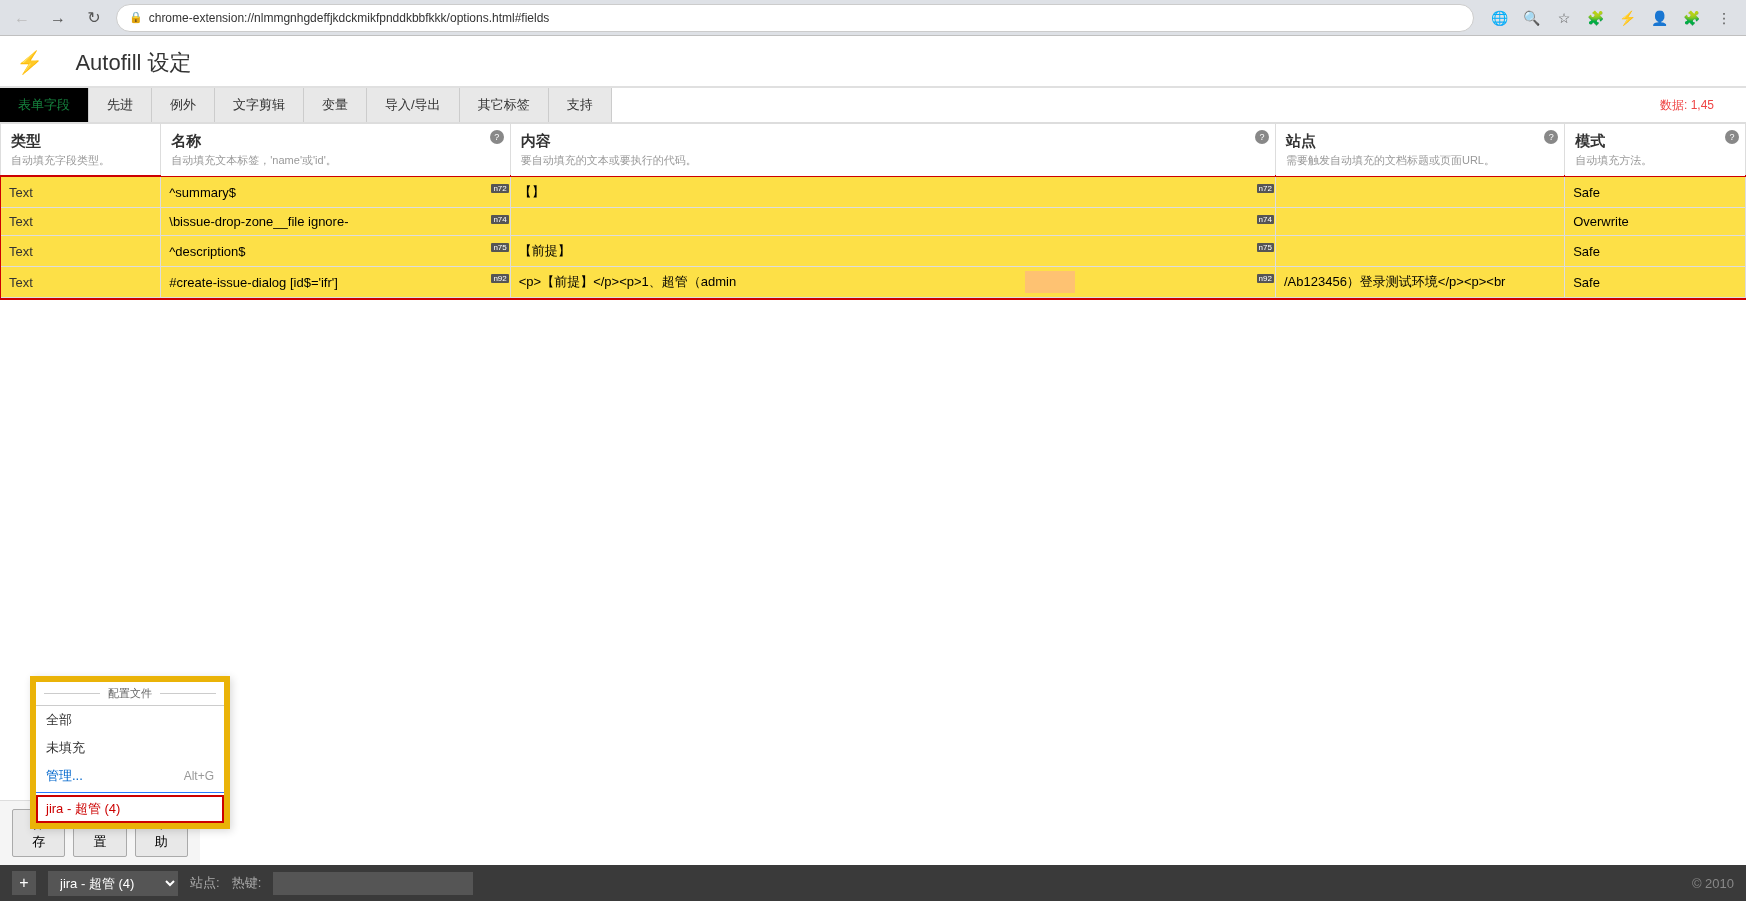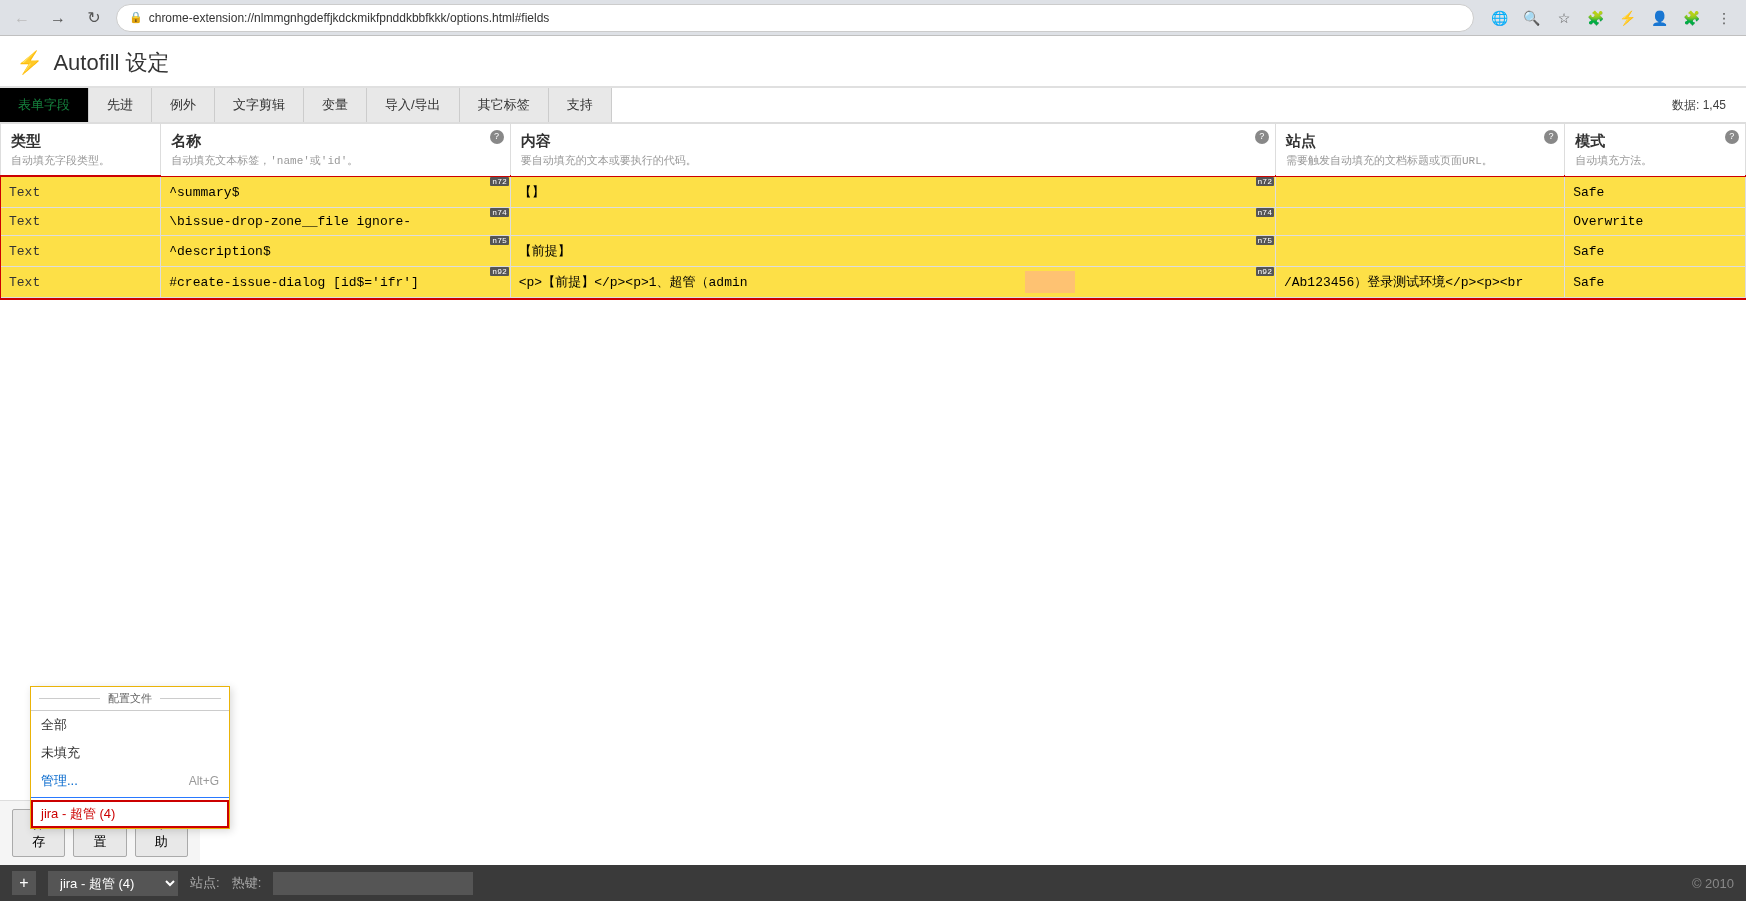--- a/index.html
+++ b/index.html
@@ -66,20 +66,21 @@
     }
     .app-logo {
       color: #f90;
       font-size: 22px;
       font-weight: bold;
     }
     .app-title {
       font-size: 22px;
       font-weight: normal;
       color: #333;
+      margin-left: 22px;
     }
 
     
     .nav-tabs {
       display: flex;
       background: white;
       border-bottom: 1px solid #ddd;
       padding: 0;
       align-items: stretch;
       position: relative;
@@ -95,23 +96,23 @@
       white-space: nowrap;
     }
     .nav-tab.active {
       background: black;
       color: #15803d;
     }
     .nav-count {
       margin-left: auto;
       padding: 8px 16px;
       font-size: 12px;
-      color: #404040;
+      color: #ef4444;
       position: absolute;
-      right: 4px;
+      right: 16px;
       top: 50%;
       transform: translateY(-50%);
     }
 
     
     .data-table {
       width: 100%;
       border-collapse: collapse;
       table-layout: fixed;
     }
@@ -141,21 +142,20 @@
       overflow: hidden;
       text-overflow: ellipsis;
       white-space: nowrap;
     }
     .row-selected td {
       background: #fde047;
       padding-left: 8px;
     }
     .table-wrapper {
       position: relative;
-      font-family: Liberation Mono, monospace;
     }
 
     
     .bottom-bar {
       position: fixed;
       bottom: 0;
       left: 0;
       right: 0;
       background: #3a3a3a;
       height: 36px;
@@ -224,21 +224,21 @@
       background: #e8e8e8;
       border-radius: 2px;
     }
 
     
     .dropdown-popup {
       position: absolute;
       left: 30px;
       bottom: 72px;
       background: white;
-      border: 1px solid #eab308;
+      border: 6px solid #eab308;
       box-shadow: 2px 2px 8px rgba(0,0,0,0.15);
       min-width: 200px;
       z-index: 200;
     }
     .dropdown-header {
       background: white;
       border-bottom: 1px solid #ccc;
       padding: 4px 8px;
       font-size: 11px;
       color: #666;
@@ -280,21 +280,21 @@
       width: 14px; height: 14px;
       background: #888;
       color: white;
       border-radius: 50%;
       font-size: 9px;
       display: flex; align-items: center; justify-content: center;
       cursor: pointer;
     }
     .version-num {
       position: absolute;
-      top: 0;
+      top: 7px;
       right: 1px;
       font-size: 8px;
       color: white;
       background: #555;
       padding: 0 2px;
       border-radius: 1px;
     }
   </style>
 </head>
 <body>

